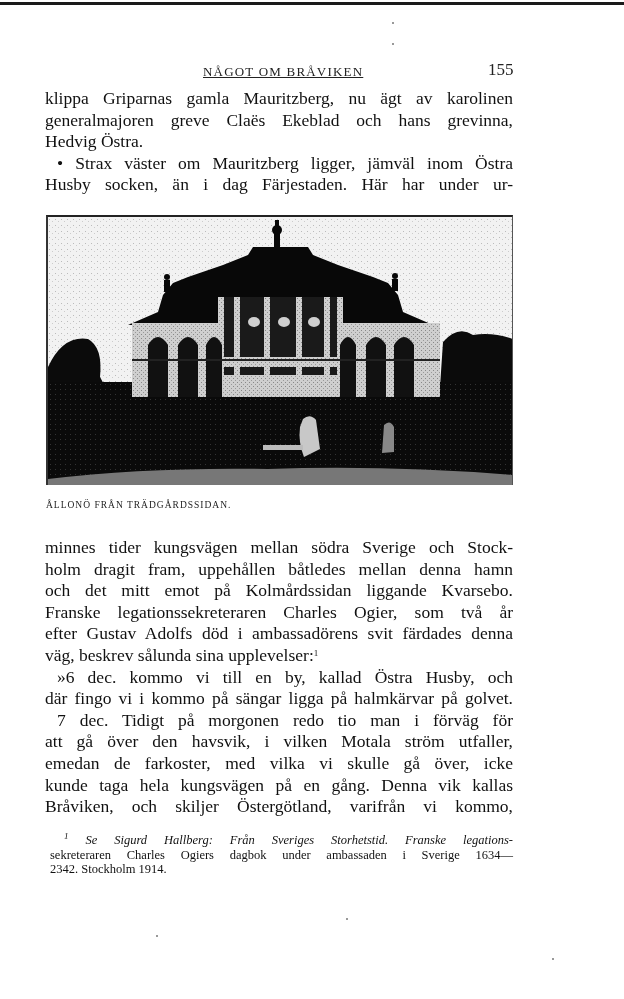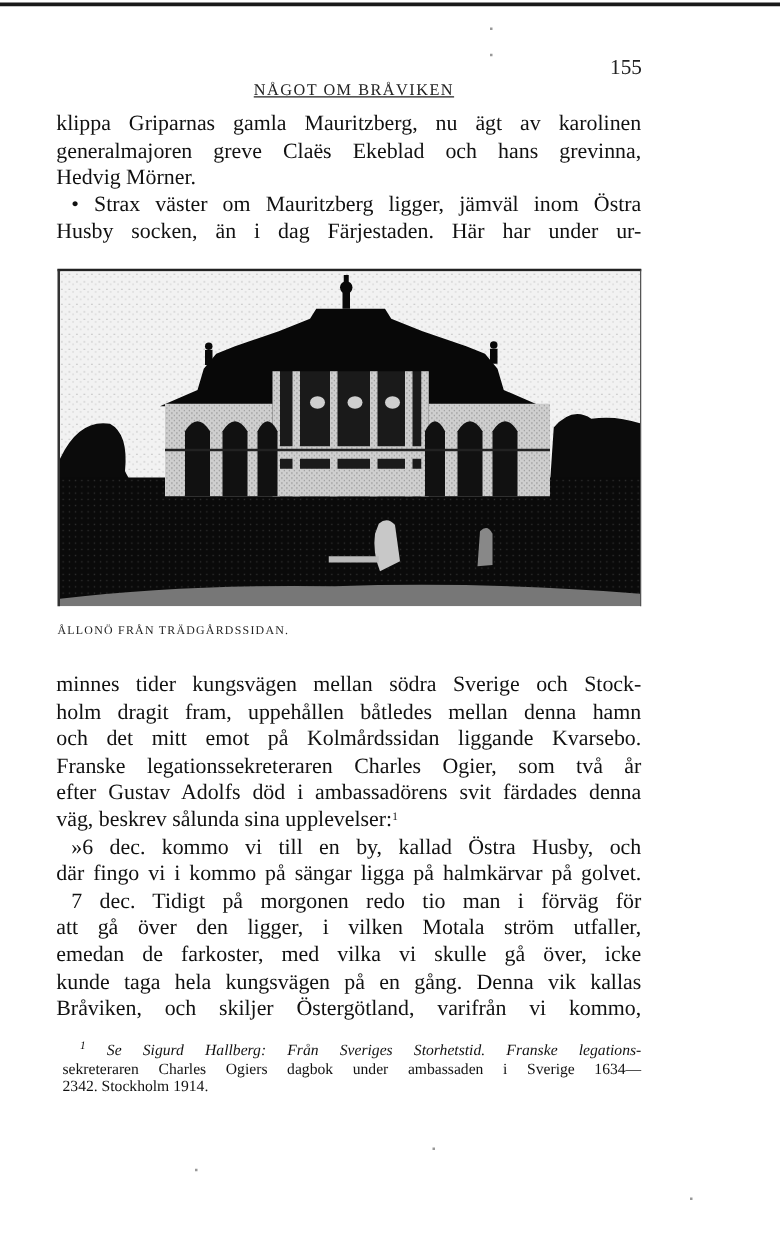--- a/index.html
+++ b/index.html
@@ -5,21 +5,21 @@
   html, body { margin: 0; padding: 0; }
   body {
     width: 624px; height: 999px; background: #ffffff; position: relative; overflow: hidden;
     font-family: "Liberation Serif", "DejaVu Serif", serif; color: #111;
   }
   .top-rule { position: absolute; left: 0; top: 2px; width: 624px; height: 3px; background: #1a1a1a; }
   .running-head {
     position: absolute; top: 64px; left: 203px;
     font-size: 13px; letter-spacing: 1.2px; color: #222; text-decoration: underline;
   }
-  .page-number { position: absolute; top: 44px; left: 488px; font-size: 17px; color: #222; }
+  .page-number { position: absolute; top: 60px; left: 488px; font-size: 17px; color: #222; }
   .block { position: absolute; left: 45px; width: 468px; }
   .line {
     display: block; font-size: 17.5px; line-height: 21.6px; height: 21.6px;
     white-space: nowrap; text-align: justify; text-align-last: justify;
   }
   .line.last { text-align-last: left; }
   .line.indent { padding-left: 12px; width: calc(100% - 12px); }
   .block-top { top: 88px; }
   .block-bottom { top: 537px; }
   .figure {
@@ -45,21 +45,21 @@
 <body>
 
 <div class="top-rule"></div>
 
 <div class="running-head">NÅGOT OM BRÅVIKEN</div>
 <div class="page-number">155</div>
 
 <div class="block block-top">
   <span class="line">klippa Griparnas gamla Mauritzberg, nu ägt av karolinen</span>
   <span class="line">generalmajoren greve Claës Ekeblad och hans grevinna,</span>
-  <span class="line last">Hedvig Mörner.</span>
+  <span class="line last">Hedvig Östra.</span>
   <span class="line indent">• Strax väster om Mauritzberg ligger, jämväl inom Östra</span>
   <span class="line">Husby socken, än i dag Färjestaden. Här har under ur-</span>
 </div>
 
 <div class="figure">
   <svg width="465" height="268" viewBox="0 0 465 268" xmlns="http://www.w3.org/2000/svg">
     <defs>
       <pattern id="grain" width="6" height="6" patternUnits="userSpaceOnUse">
         <rect width="6" height="6" fill="#f2f2f2"></rect>
         <rect x="1" y="2" width="1" height="1" fill="#bbb"></rect>
@@ -140,21 +140,21 @@
 <div class="block block-bottom">
   <span class="line">minnes tider kungsvägen mellan södra Sverige och Stock-</span>
   <span class="line">holm dragit fram, uppehållen båtledes mellan denna hamn</span>
   <span class="line">och det mitt emot på Kolmårdssidan liggande Kvarsebo.</span>
   <span class="line">Franske legationssekreteraren Charles Ogier, som två år</span>
   <span class="line">efter Gustav Adolfs död i ambassadörens svit färdades denna</span>
   <span class="line last"><span>väg, beskrev sålunda sina upplevelser:</span><sup>1</sup></span>
   <span class="line indent">»6 dec. kommo vi till en by, kallad Östra Husby, och</span>
   <span class="line">där fingo vi i kommo på sängar ligga på halmkärvar på golvet.</span>
   <span class="line indent">7 dec. Tidigt på morgonen redo tio man i förväg för</span>
-  <span class="line">att gå över den ligger, i vilken Motala ström utfaller,</span>
+  <span class="line">att gå över den havsvik, i vilken Motala ström utfaller,</span>
   <span class="line">emedan de farkoster, med vilka vi skulle gå över, icke</span>
   <span class="line">kunde taga hela kungsvägen på en gång. Denna vik kallas</span>
   <span class="line">Bråviken, och skiljer Östergötland, varifrån vi kommo,</span>
 </div>
 
 <div class="footnotes">
   <span class="fn-line first"><sup>1</sup> <span>Se Sigurd Hallberg: Från Sveriges Storhetstid. Franske legations-</span></span>
   <span class="fn-line">sekreteraren Charles Ogiers dagbok under ambassaden i Sverige 1634—</span>
   <span class="fn-line last">2342. Stockholm 1914.</span>
 </div>

